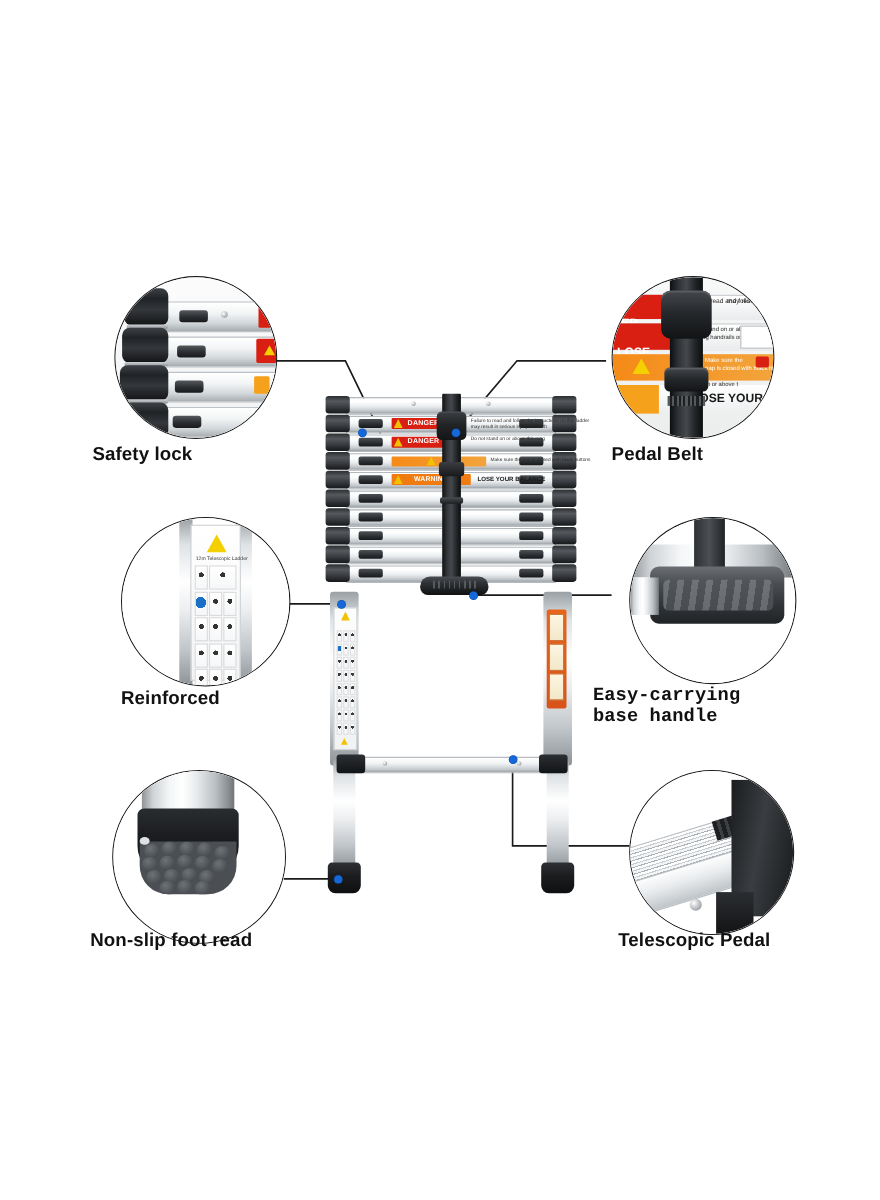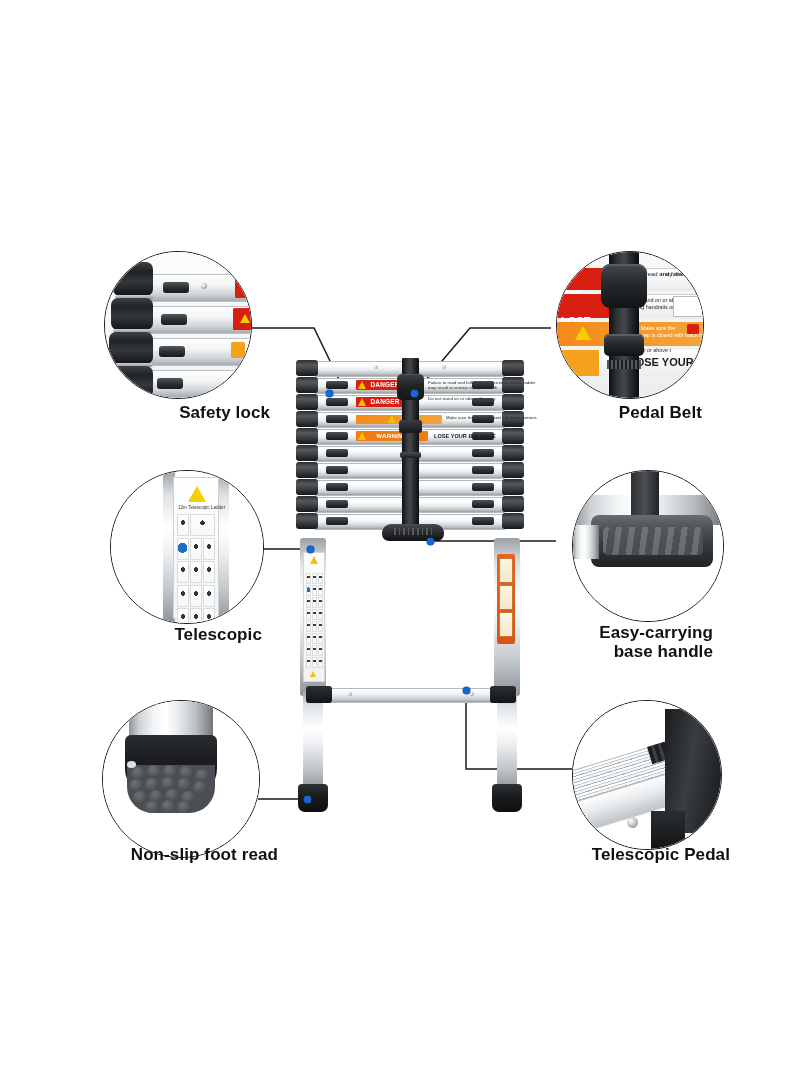--- a/index.html
+++ b/index.html
@@ -14,21 +14,21 @@
   #wires{position:absolute;left:0;top:0;width:800px;height:1091px;pointer-events:none;}
 
   
   .callout{position:absolute;}
   .bubble{
     position:absolute;border-radius:50%;overflow:hidden;
     border:1.6px solid #1a1a1a;background:#ffffff;
   }
   .bubble .inner{position:absolute;left:0;top:0;width:100%;height:100%;}
   .clabel{
-    position:absolute;text-align:right;color:#111;
+    position:absolute;text-align:left;color:#111;
     font-size:17px;font-weight:700;line-height:1.12;
     letter-spacing:.1px;white-space:pre-line;
   }
 
   
   .alu{
     background:linear-gradient(90deg,#8f9396 0%,#cfd3d6 12%,#f4f6f7 30%,#ffffff 44%,
       #e6e9eb 60%,#b9bec2 80%,#8b9094 93%,#6f7478 100%);
   }
   .alu-v{
@@ -520,34 +520,34 @@
               <i></i>
               <i></i>
             <i></i>
               <i></i>
               <i></i>
 
           </div>
         </div>
       </div>
     </div>
-    <div class="clabel" style="left:110px;top:625px;width:152px;">Telescopic</div>
+    <div class="clabel" style="left:110px;top:625px;width:152px;">Reinforced</div>
   </div>
 
   <div class="callout">
     <div class="bubble" style="left:572px;top:470px;width:150px;height:150px;">
       <div class="inner" style="background:#ffffff;">
         <div style="position:absolute;left:0;top:24px;width:150px;height:30px;" class="alu"></div>
         <div class="hbPost" style="left:58px;top:0px;width:28px;height:52px;"></div>
         <div class="hbHandle" style="left:18px;top:44px;width:122px;height:52px;"></div>
         <div class="hbGrip" style="left:30px;top:56px;width:100px;height:28px;"></div>
         <div style="position:absolute;left:0;top:54px;width:26px;height:34px;" class="alu"></div>
       </div>
     </div>
-    <div class="clabel" style="left:553px;top:623px;width:160px;">Easy-carrying
+    <div class="clabel" style="left:539px;top:623px;width:160px;font-family:Liberation Mono, monospace;">Easy-carrying
 base handle</div>
   </div>
 
   <div class="callout">
     <div class="bubble" style="left:102px;top:700px;width:156px;height:156px;">
       <div class="inner" style="background:#ffffff;">
         <div class="ftTube alu" style="left:26px;top:0px;width:84px;height:46px;"></div>
         <div class="ftCap" style="left:22px;top:34px;width:92px;height:62px;"></div>
         <div class="ftTread" style="left:24px;top:64px;width:88px;height:48px;">
           <b style="left:4px;top:2px;"></b>

